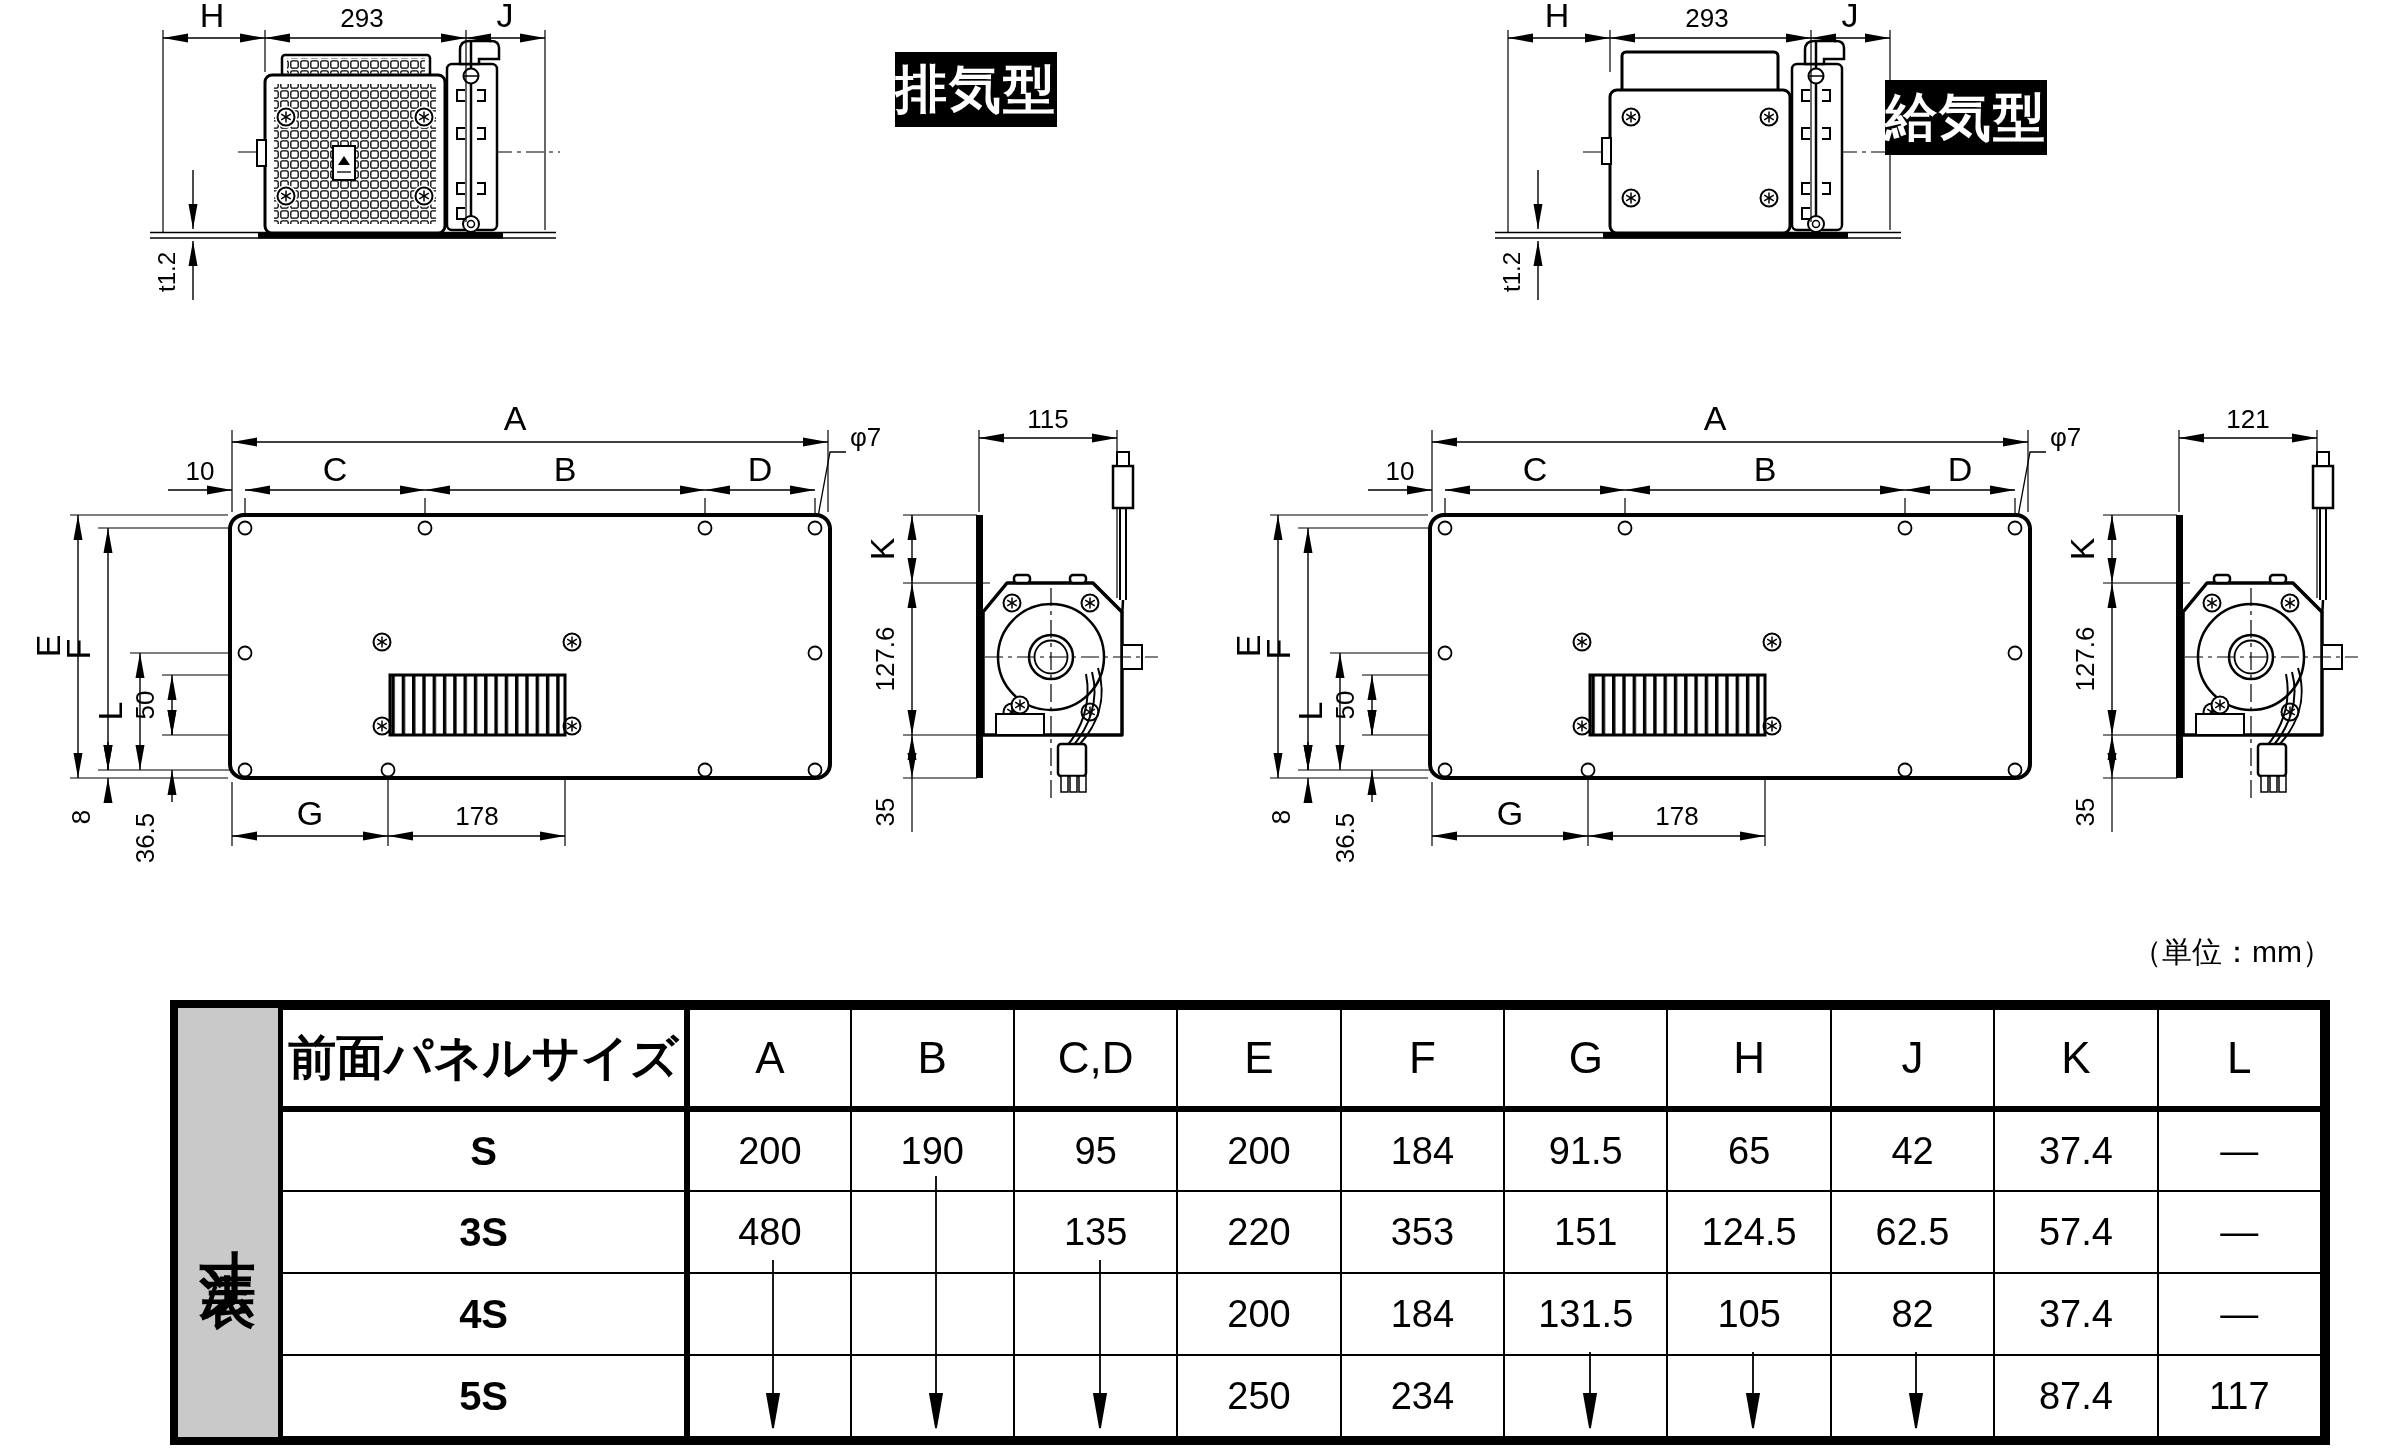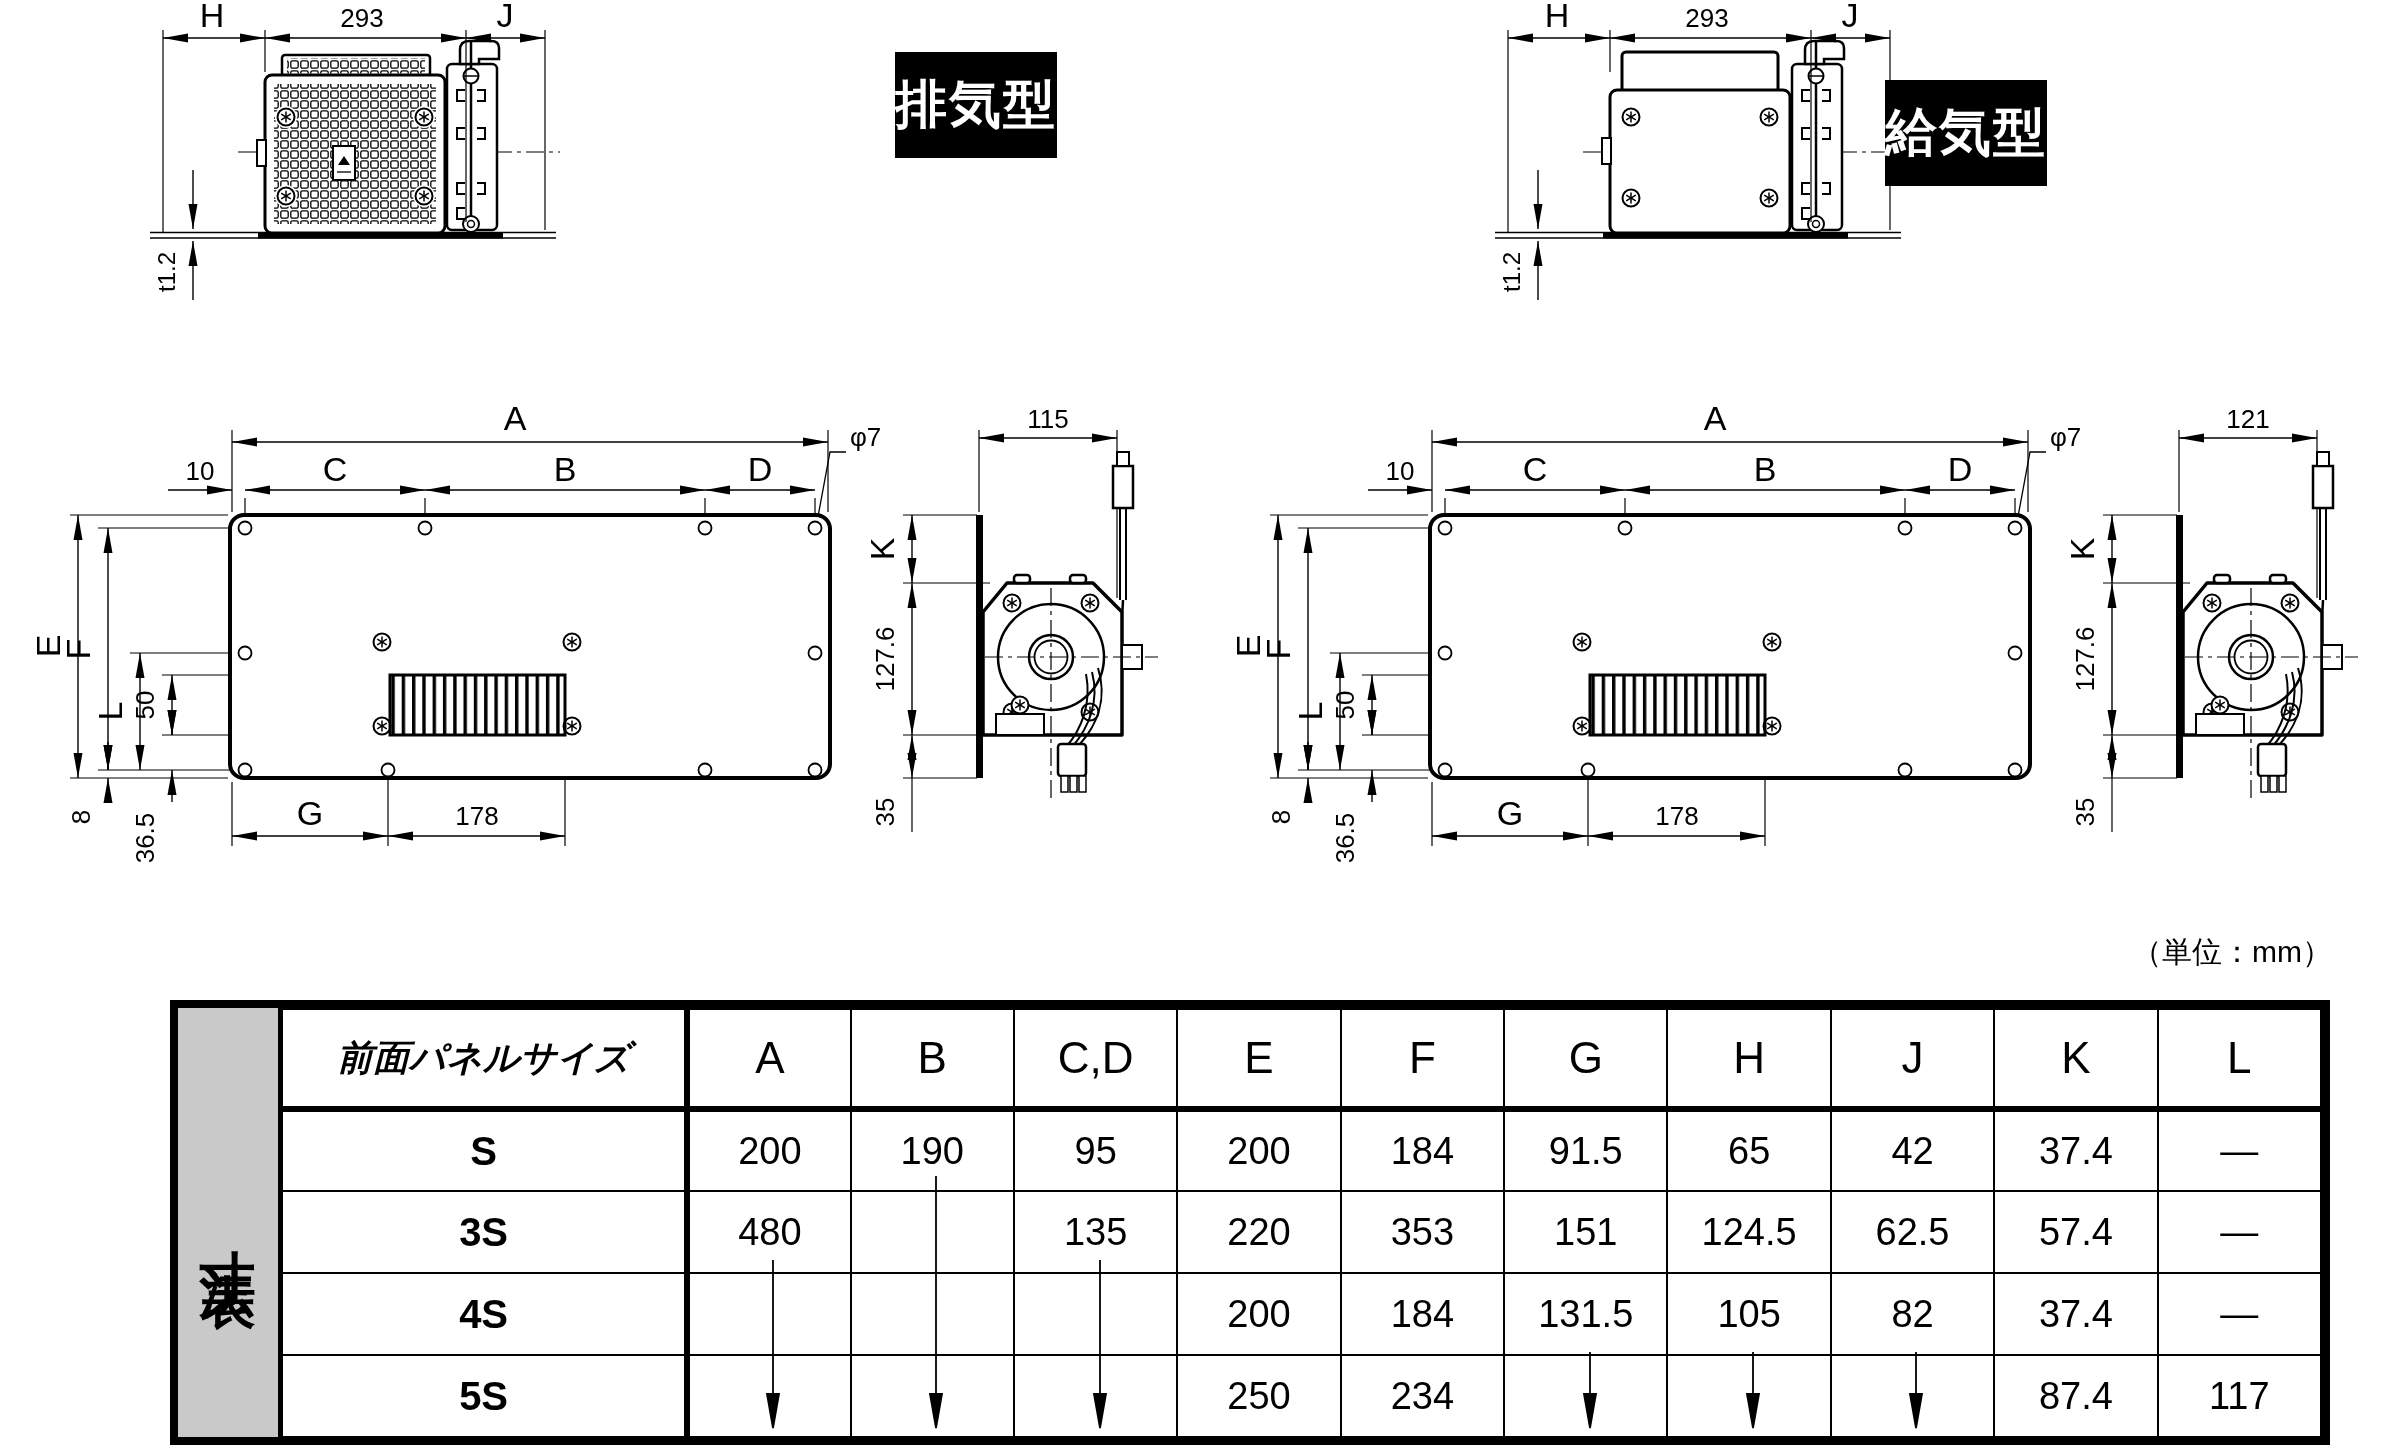--- a/index.html
+++ b/index.html
@@ -2,36 +2,36 @@
 <html><head>
 <meta charset="utf-8">
 <style>
   html,body{margin:0;padding:0;background:#fff;}
   #stage{position:relative;width:2396px;height:1450px;background:#fff;overflow:hidden;
          font-family:"Liberation Sans", sans-serif;color:#000;}
   svg text{font-family:"Liberation Sans", sans-serif;fill:#000;}
   .dl{font-size:34px;}
   .dn{font-size:26px;}
   .dn2{font-size:24px;}
-  .typelabel{position:absolute;width:162px;height:106px;background:#000;color:#fff;
+  .typelabel{position:absolute;width:162px;height:75px;background:#000;color:#fff;
     display:flex;align-items:center;justify-content:center;font-size:52px;font-weight:bold;
     letter-spacing:2px;}
   #unitnote{position:absolute;left:2020px;top:932px;width:312px;text-align:right;font-size:30px;}
   
   #dimtable{position:absolute;left:170px;top:1000px;width:2160px;height:445px;
     border:8px solid #000;box-sizing:border-box;}
   #band{position:absolute;left:0;top:0;width:103px;height:100%;background:#c9c9ca;
     border-right:3px solid #000;box-sizing:border-box;display:flex;align-items:center;justify-content:center;}
   #band span{writing-mode:vertical-rl;font-size:56px;font-weight:bold;letter-spacing:12px;}
   #dimtable table{position:absolute;left:103px;top:0;width:2041px;height:429px;
     border-collapse:collapse;table-layout:fixed;}
   #dimtable td,#dimtable th{border:2px solid #000;text-align:center;vertical-align:middle;padding:0;}
   #dimtable tr.hdr th{border-bottom:6px solid #000;}
   #dimtable .szcol{border-right:6px solid #000;}
-  #dimtable tr.hdr .szcol{font-size:36px;font-weight:bold;font-style:italic;}
+  #dimtable tr.hdr .szcol{font-size:48px;font-weight:bold;}
   #dimtable tr.hdr .col{font-size:44px;font-weight:normal;}
   #dimtable .rowname{font-size:40px;font-weight:bold;}
   #dimtable .val{font-size:38px;font-weight:normal;}
   #arrowlay{position:absolute;left:-8px;top:-8px;pointer-events:none;}
 </style>
 </head>
 <body>
 
 <div id="stage">
 

